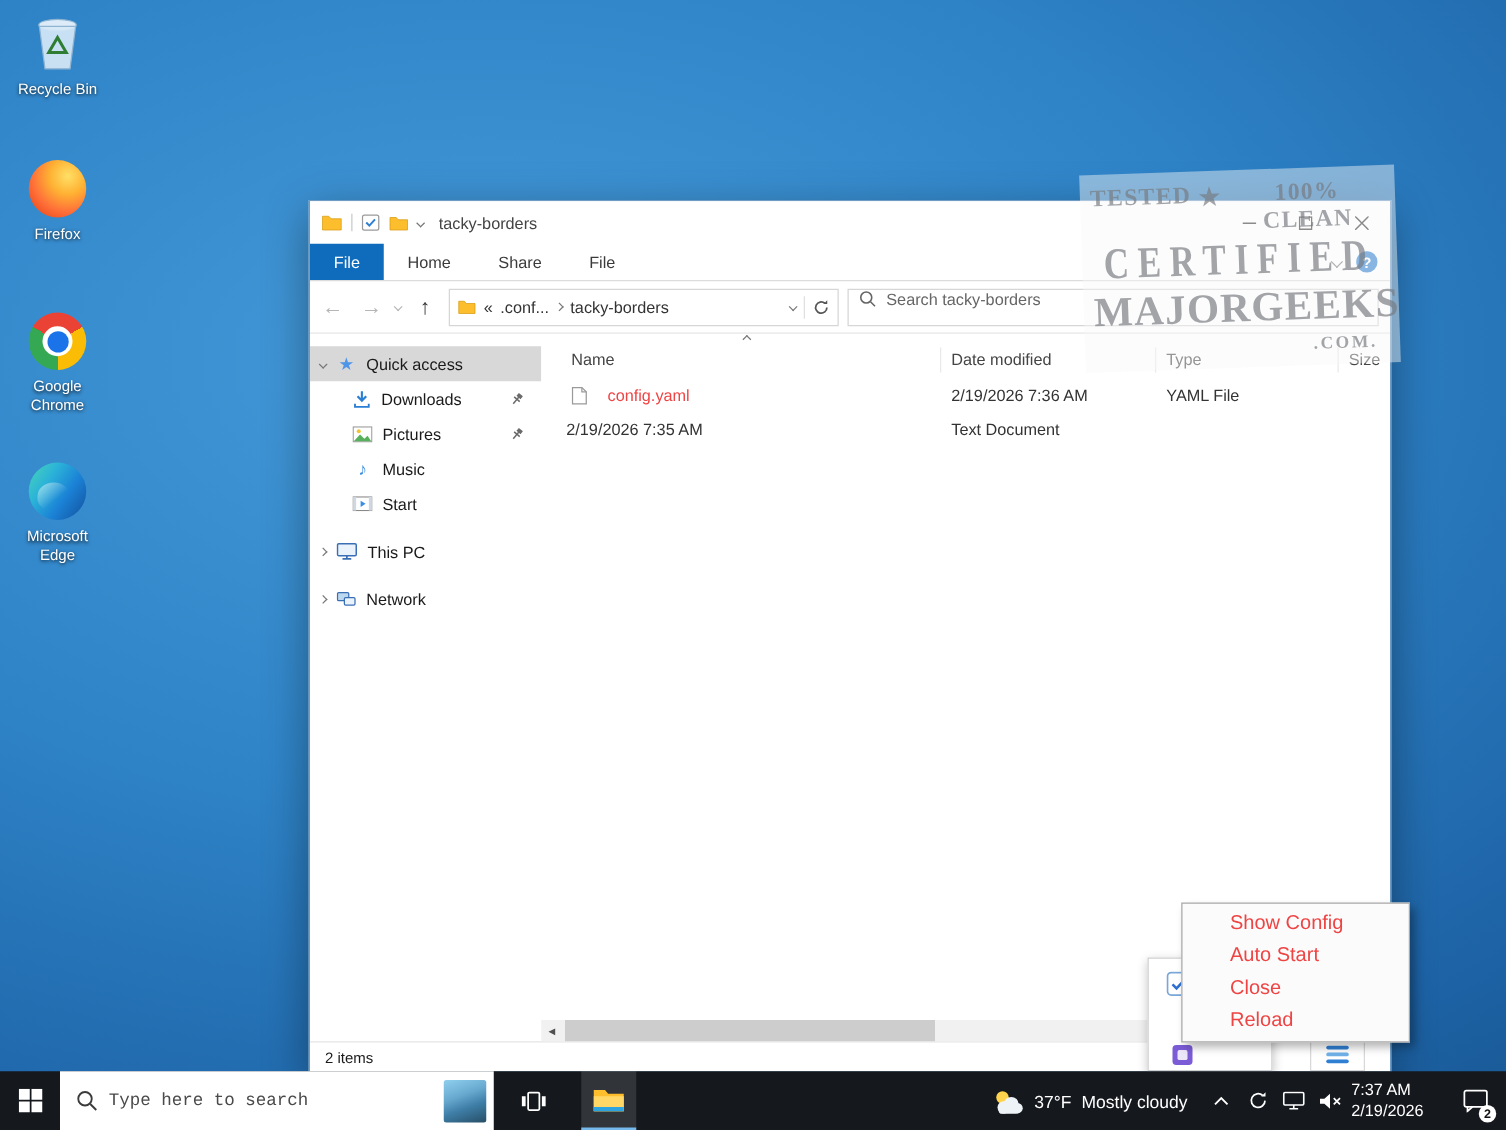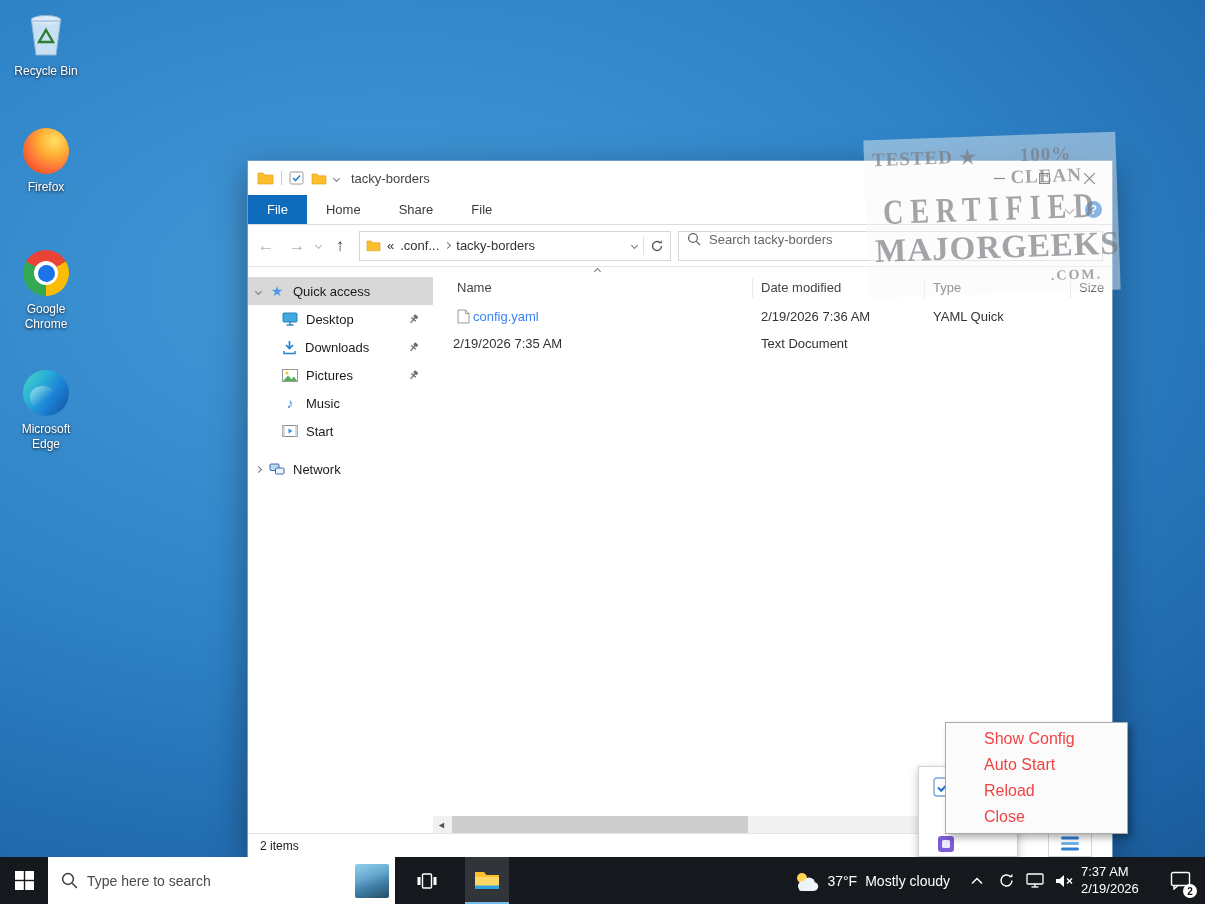--- a/index.html
+++ b/index.html
@@ -58,21 +58,21 @@
   .pin{margin-left:auto;margin-right:14px}
 
   .file-area{flex:1;display:flex;flex-direction:column;position:relative;min-width:0}
   .sort-caret{position:absolute;left:162px;top:2px}
   .list-header{display:grid;grid-template-columns:308px 172px 146px 1fr;padding-left:12px;height:30px;align-items:center;font-size:13px;color:#444;flex:0 0 auto;margin-top:6px}
   .list-header .hcell{padding-left:8px;border-right:1px solid #e9e9e9;height:20px;line-height:20px}
   .list-header .hcell:first-child{padding-left:12px}
   .list-header .hcell:last-child{border-right:0;text-align:right;padding-right:16px}
   .file-row{display:grid;grid-template-columns:308px 172px 146px 1fr;padding-left:12px;height:27px;align-items:center;font-size:13px;color:#333}
   .file-row .cell{padding-left:8px;white-space:nowrap}
-  .name-cell{display:flex;align-items:flex-end;gap:3px;color:#3b82f6;padding-left:12px}
+  .name-cell{display:flex;align-items:flex-end;gap:16px;color:#ef4444;padding-left:12px}
   .list-fill{flex:1}
   .hscroll{height:17px;background:#f1f1f1;display:flex;align-items:center;flex:0 0 auto}
   .hs-btn{width:17px;height:17px;display:flex;align-items:center;justify-content:center;color:#505050;font-size:9px}
   .hs-thumb{width:296px;height:17px;background:#cdcdcd;margin-left:2px}
   .statusbar{height:24px;border-top:1px solid #e5e5e5;display:flex;align-items:center;padding-left:12px;font-size:12px;color:#1a1a1a;flex:0 0 auto}
 
   
   .stamp{position:absolute;left:866px;top:136px;width:252px;height:158px;z-index:20;background:rgba(248,248,248,.55);transform:rotate(-2deg);font-family:"Liberation Serif","DejaVu Serif",serif;color:#8e9196;opacity:.82;display:flex;flex-direction:column;justify-content:center;gap:4px;padding:6px 8px;text-align:center;pointer-events:none}
   .stamp .l1{display:flex;justify-content:center;gap:6px;font-size:19px;font-weight:bold;letter-spacing:1px}
   .stamp .l2{font-size:28px;font-weight:bold;letter-spacing:7px;transform:scaleY(1.25)}
@@ -84,21 +84,21 @@
   .flyout-icon-a{position:absolute;left:14px;top:10px}
   .flyout-icon-b{position:absolute;left:18px;top:68px}
   .tray-minibox{position:absolute;left:1048px;top:830px;width:44px;height:27px;background:#fff;border:1px solid #d8d8d8;display:flex;align-items:center;justify-content:center;z-index:30}
   .context-menu{position:absolute;left:945px;top:722px;width:183px;background:#fbfbfb;border:1px solid #a8a8a8;box-shadow:4px 4px 7px rgba(0,0,0,.3);padding:3px 0;z-index:40}
   .menu-item{height:26px;line-height:26px;padding-left:38px;font-size:16px;color:#ef4444;white-space:nowrap}
 
   
   .taskbar{position:absolute;left:0;bottom:0;width:1205px;height:47px;background:#15181d;display:flex;align-items:center;z-index:50}
   .tb-start{width:48px;height:47px;display:flex;align-items:center;justify-content:center}
   .tb-search{width:347px;height:47px;background:#fff;display:flex;align-items:center;padding-left:13px;gap:9px}
-  .tb-search input{border:0;outline:none;flex:1;font-size:14px;color:#333;font-family:Liberation Sans, sans-serif}
+  .tb-search input{border:0;outline:none;flex:1;font-size:14px;color:#333;font-family:Liberation Mono, monospace}
   .tb-search input::placeholder{color:#4a4a4a}
   .tb-search-img{width:34px;height:34px;margin-right:6px;border-radius:2px;background:linear-gradient(160deg,#8fd0ef 0%,#67a8cf 38%,#3f7fa8 62%,#274e66 100%)}
   .tb-icon{width:44px;height:47px;display:flex;align-items:center;justify-content:center}
   .tb-icon.active{background:rgba(255,255,255,.12);border-bottom:2px solid #76b9ed}
   .tb-weather{margin-left:auto;height:47px;display:flex;align-items:center;gap:8px;padding:0 14px;color:#fff;font-size:14px}
   .tb-tray{display:flex;align-items:center;gap:3px}
   .tb-tray-btn{width:26px;height:47px;display:flex;align-items:center;justify-content:center}
   .tb-clock{width:74px;text-align:left;color:#fff;font-size:13px;line-height:1.3;margin:0 4px}
   .tb-action{position:relative;width:42px;height:47px;display:flex;align-items:center;justify-content:center;margin-right:4px}
   .tb-badge{position:absolute;right:4px;bottom:6px;min-width:14px;height:14px;border-radius:7px;background:#fff;color:#111;font-size:10px;font-weight:bold;display:flex;align-items:center;justify-content:center;padding:0 2px}
@@ -204,37 +204,20 @@
       <input type="text" placeholder="Search tacky-borders" style="">
     </div>
   </div>
 
   <div class="content">
     <div class="sidebar">
       <div class="nav-item sel">
         <span class="chev down small"></span>
         <span class="nav-glyph">★</span>
         <span class="nav-label">Quick access</span>
-      </div>
-      <div class="nav-item child">
-        <svg width="16" height="14" viewBox="0 0 16 14">
-          <rect x="1" y="1" width="14" height="9" rx="1" fill="#3fa9e0" stroke="#2d7fb5"></rect>
-          <line x1="8" y1="10" x2="8" y2="13" stroke="#2d7fb5" stroke-width="1.4"></line>
-          <line x1="4.5" y1="13" x2="11.5" y2="13" stroke="#2d7fb5" stroke-width="1.4"></line>
-        </svg>
-        <span class="nav-label">Desktop</span>
-        <span class="pin">
-          <svg width="11" height="11" viewBox="0 0 11 11">
-              <g transform="rotate(40 5.5 5.5)">
-                <line x1="5.5" y1="2" x2="5.5" y2="10" stroke="#6a6a6a" stroke-width="1.2"></line>
-                <rect x="3.4" y="0.5" width="4.2" height="3" fill="#6a6a6a"></rect>
-                <line x1="2.6" y1="5.4" x2="8.4" y2="5.4" stroke="#6a6a6a" stroke-width="1.2"></line>
-              </g>
-            </svg>
-        </span>
       </div>
       <div class="nav-item child">
         <svg width="15" height="15" viewBox="0 0 15 15">
           <path d="M7.5 1 v7 M4 5 l3.5 3.5 L11 5" fill="none" stroke="#2a7fd4" stroke-width="1.7"></path>
           <path d="M2 11 v2.5 h11 V11" fill="none" stroke="#2a7fd4" stroke-width="1.5"></path>
         </svg>
         <span class="nav-label">Downloads</span>
         <span class="pin">
           <svg width="11" height="11" viewBox="0 0 11 11">
               <g transform="rotate(40 5.5 5.5)">
@@ -270,20 +253,29 @@
         <svg width="16" height="12" viewBox="0 0 16 12">
           <rect x="0.5" y="0.5" width="15" height="11" fill="#fff" stroke="#888"></rect>
           <rect x="0.5" y="0.5" width="2.4" height="11" fill="#cfd8e2"></rect>
           <rect x="13.1" y="0.5" width="2.4" height="11" fill="#cfd8e2"></rect>
           <path d="M6.5 3.5 L10.5 6 L6.5 8.5 Z" fill="#3b8de0"></path>
         </svg>
         <span class="nav-label">Start</span>
       </div>
       <div class="nav-item gap">
         <span class="chev right small"></span>
+        <svg width="17" height="14" viewBox="0 0 17 14">
+          <rect x="1" y="1" width="15" height="9.5" rx="1" fill="#eaf3fb" stroke="#3b6fb5" stroke-width="1.2"></rect>
+          <line x1="8.5" y1="10.5" x2="8.5" y2="13" stroke="#3b6fb5" stroke-width="1.4"></line>
+          <line x1="5" y1="13" x2="12" y2="13" stroke="#3b6fb5" stroke-width="1.4"></line>
+        </svg>
+        <span class="nav-label">This PC</span>
+      </div>
+      <div class="nav-item gap">
+        <span class="chev right small"></span>
         <svg width="16" height="13" viewBox="0 0 16 13">
           <rect x="1" y="1" width="9" height="6.5" rx="1" fill="#bcd8ef" stroke="#3b6fb5"></rect>
           <rect x="6.5" y="5" width="8.5" height="6" rx="1" fill="#eaf3fb" stroke="#3b6fb5"></rect>
         </svg>
         <span class="nav-label">Network</span>
       </div>
     </div>
 
     <div class="file-area">
       <span class="sort-caret chev up small"></span>
@@ -296,21 +288,21 @@
 
       <div class="file-row">
         <div class="name-cell">
           <svg width="13" height="15" viewBox="0 0 13 15">
             <path d="M1 1 h7.5 L12 4.5 V14 H1 Z" fill="#fff" stroke="#9a9a9a"></path>
             <path d="M8.5 1 V4.5 H12" fill="none" stroke="#9a9a9a"></path>
           </svg>
           <span>config.yaml</span>
         </div>
         <div class="cell">2/19/2026 7:36 AM</div>
-        <div class="cell">YAML Quick</div>
+        <div class="cell">YAML File</div>
         <div class="cell"></div>
       </div>
 
       <div class="file-row">
         <div class="cell">2/19/2026 7:35 AM</div>
         <div class="cell">Text Document</div>
         <div class="cell"></div>
       </div>
 
       <div class="list-fill"></div>
@@ -358,22 +350,22 @@
   <svg width="20" height="17" viewBox="0 0 20 17">
     <rect x="1" y="1.5" width="18" height="3" rx="1.5" fill="#2f7fd4"></rect>
     <rect x="1" y="7" width="18" height="3" rx="1.5" fill="#6fb1e8"></rect>
     <rect x="1" y="12.5" width="18" height="3" rx="1.5" fill="#2f7fd4"></rect>
   </svg>
 </div>
 
 <div class="context-menu">
   <div class="menu-item">Show Config</div>
   <div class="menu-item">Auto Start</div>
+  <div class="menu-item">Close</div>
   <div class="menu-item">Reload</div>
-  <div class="menu-item">Close</div>
 </div>
 
 <div class="taskbar">
   <div class="tb-start">
     <svg width="19" height="19" viewBox="0 0 19 19">
       <rect x="0" y="0" width="8.8" height="8.8" fill="#fff"></rect>
       <rect x="10.2" y="0" width="8.8" height="8.8" fill="#fff"></rect>
       <rect x="0" y="10.2" width="8.8" height="8.8" fill="#fff"></rect>
       <rect x="10.2" y="10.2" width="8.8" height="8.8" fill="#fff"></rect>
     </svg>

